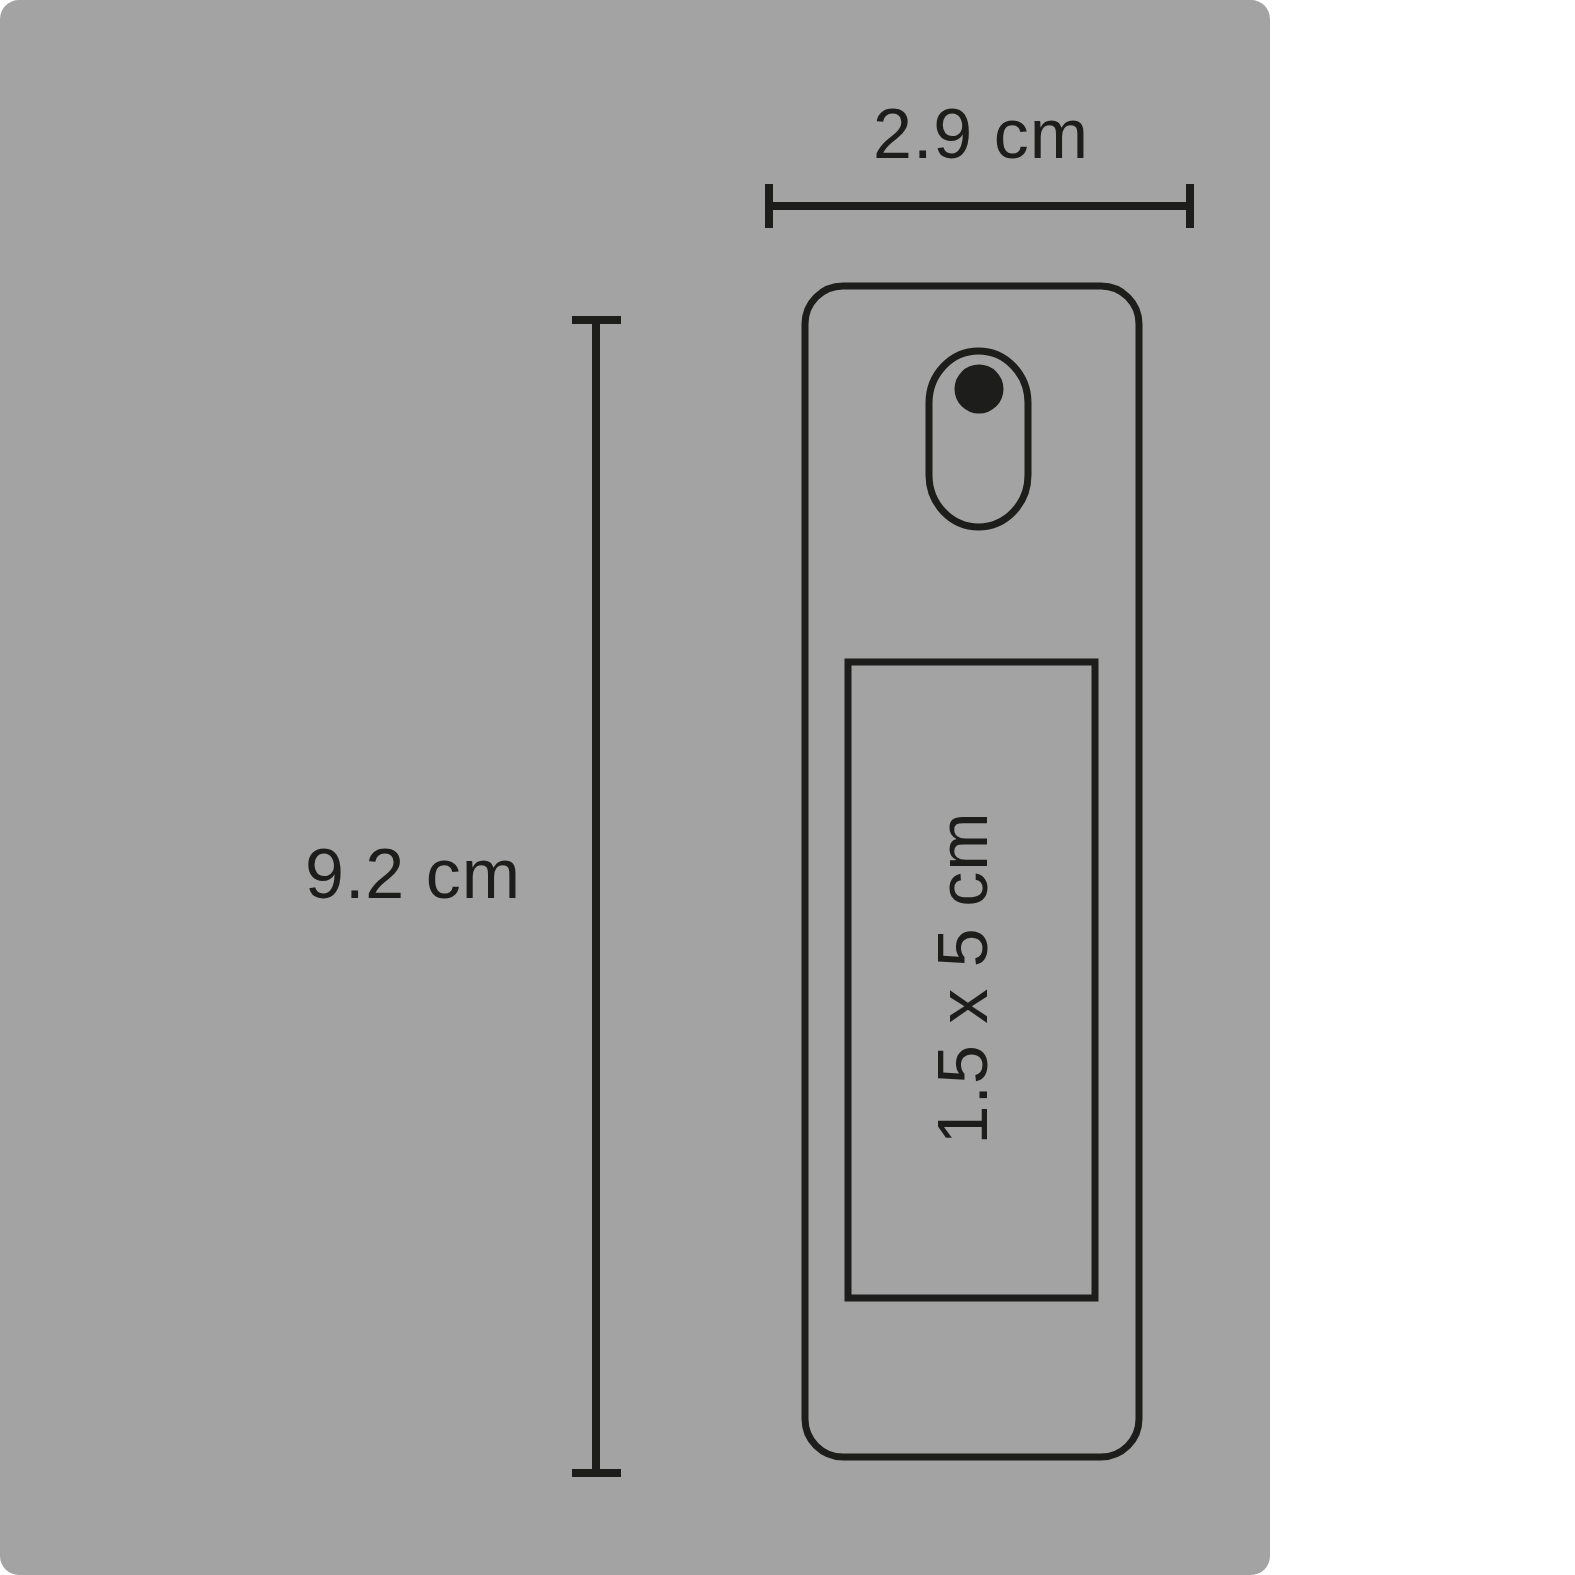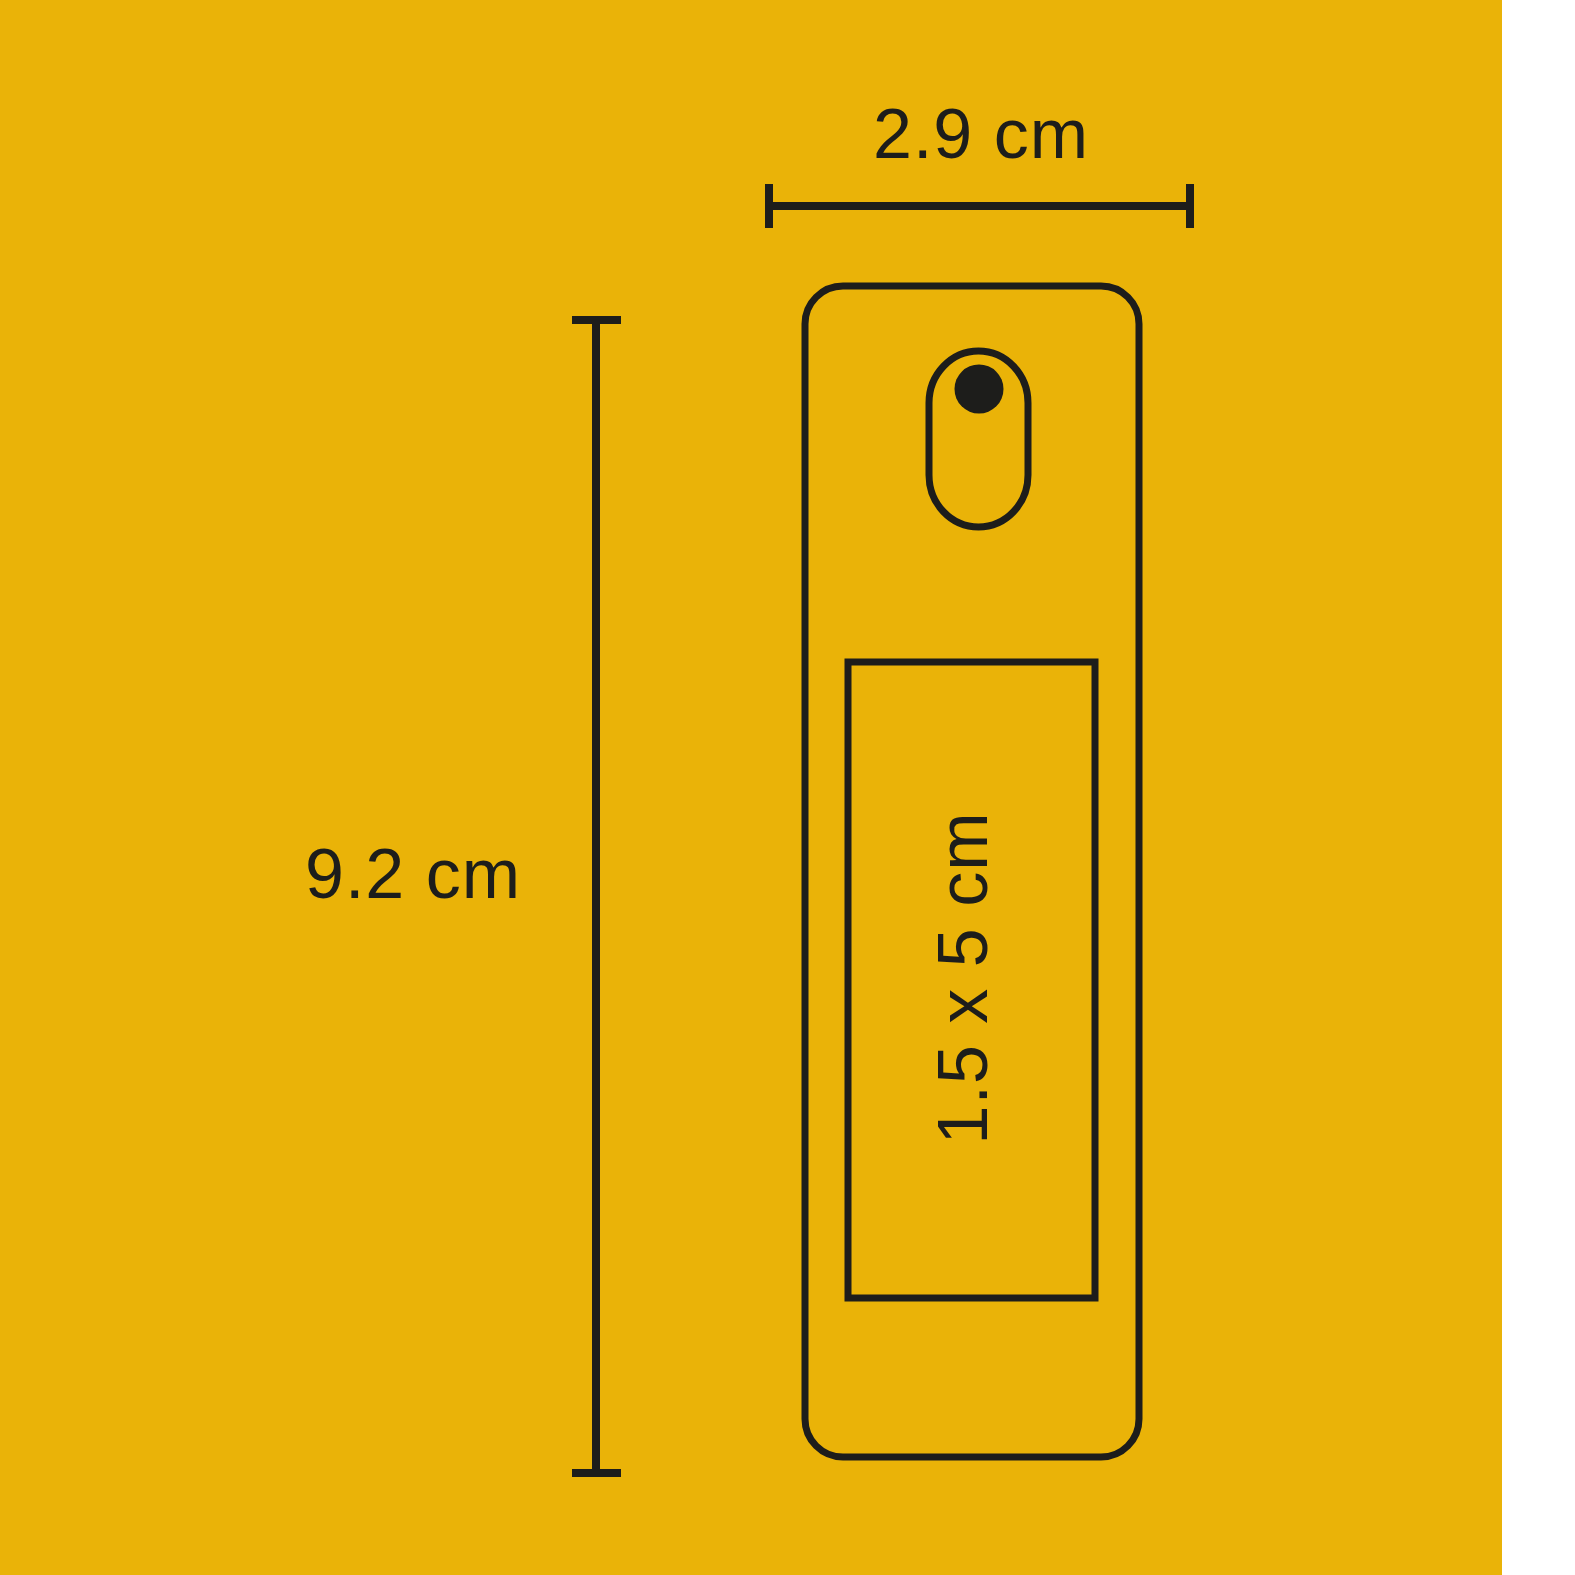--- a/index.html
+++ b/index.html
@@ -2,24 +2,25 @@
 <html><head>
 <meta charset="utf-8">
 <style>
   html, body {
     margin: 0;
     padding: 0;
     background: #ffffff;
   }
   .canvas {
     position: relative;
-    width: 1502px;
+    width: 1270px;
     height: 1575px;
-    background: #eab308;
+    background: #a3a3a3;
     overflow: hidden;
+    border-radius: 19px;
   }
   svg {
     display: block;
     width: 1575px;
     height: 1575px;
   }
   .stroked {
     fill: none;
     stroke: #1d1d1b;
     stroke-width: 7;

